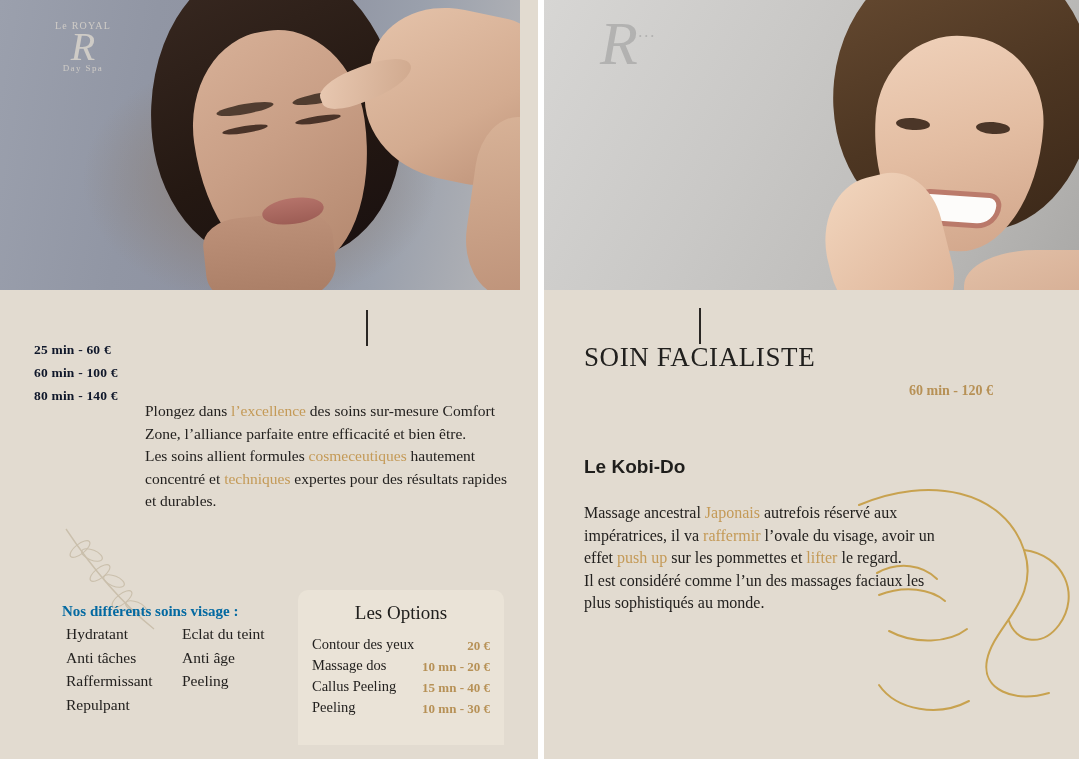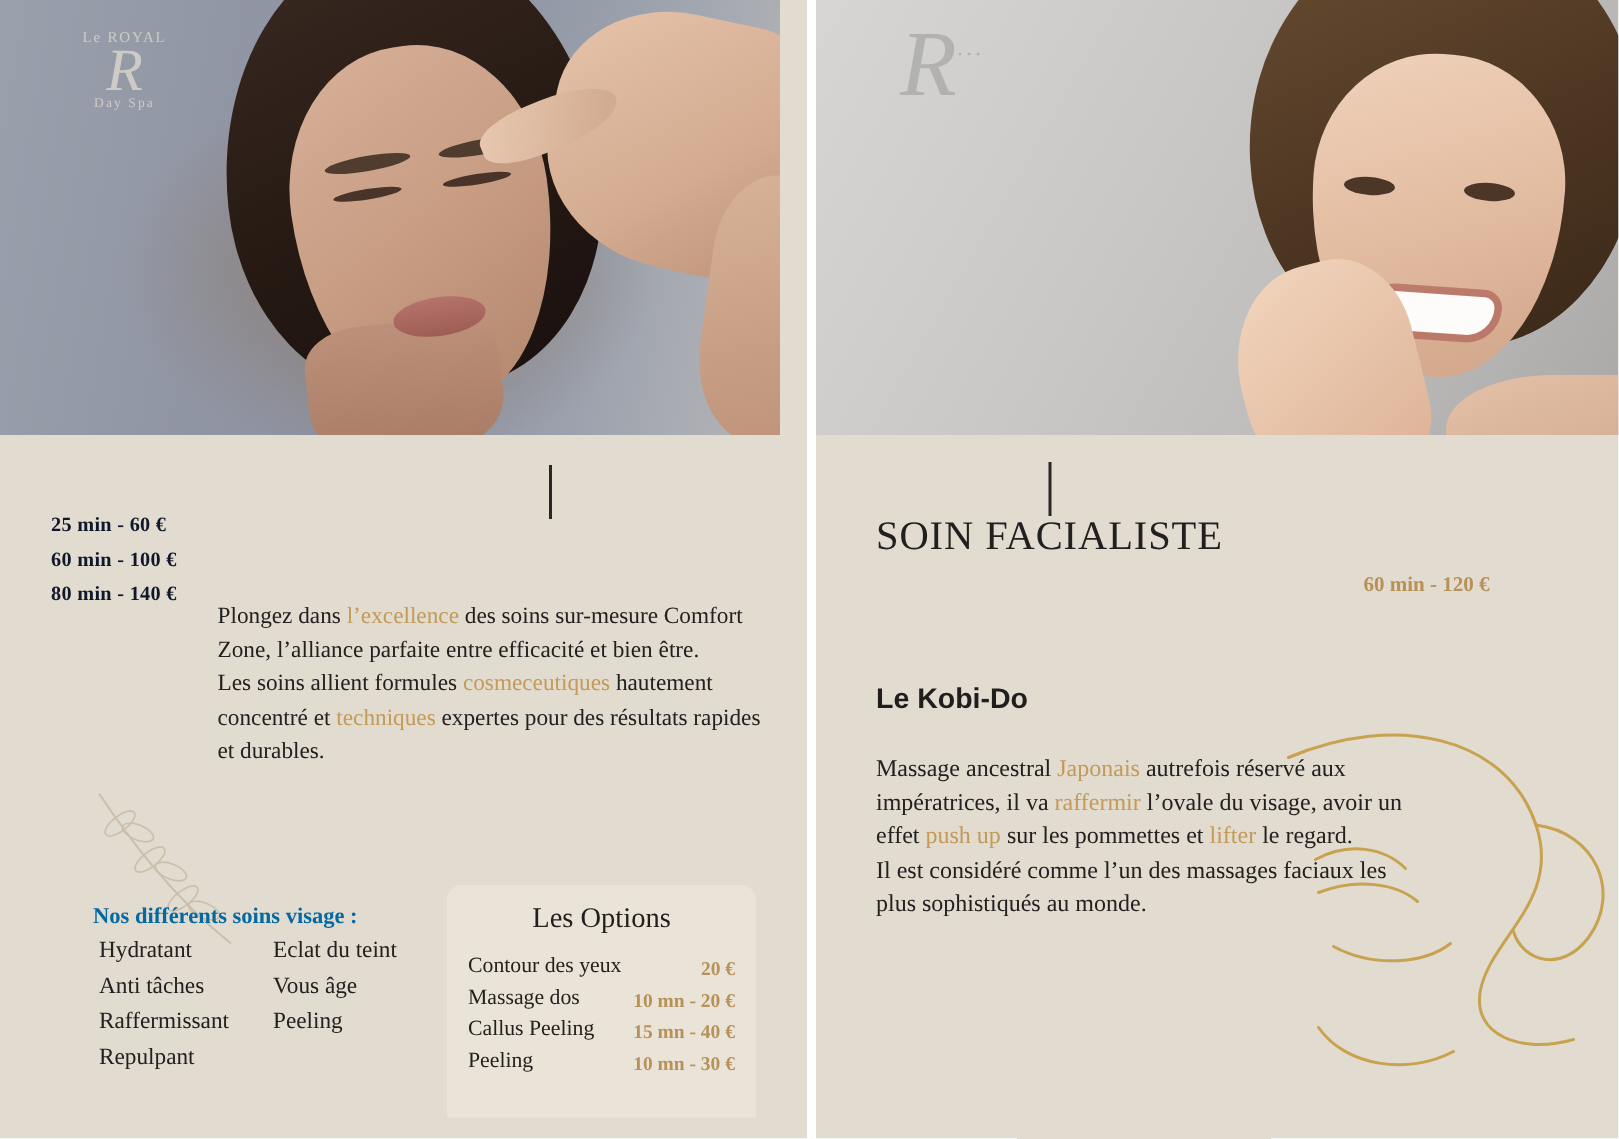--- a/index.html
+++ b/index.html
@@ -406,21 +406,21 @@
       <div class="subhead">Nos différents soins visage :</div>
 
       <div class="care-col a">
         <div>Hydratant</div>
         <div>Anti tâches</div>
         <div>Raffermissant</div>
         <div>Repulpant</div>
       </div>
       <div class="care-col b">
         <div>Eclat du teint</div>
-        <div>Vous âge</div>
+        <div>Anti âge</div>
         <div>Peeling</div>
       </div>
 
       <div class="options-box">
         <div class="options-title">Les Options</div>
         <div class="opt-row">
           <span class="opt-label">Contour des yeux</span>
           <span class="opt-price">20 €</span>
         </div>
         <div class="opt-row">

